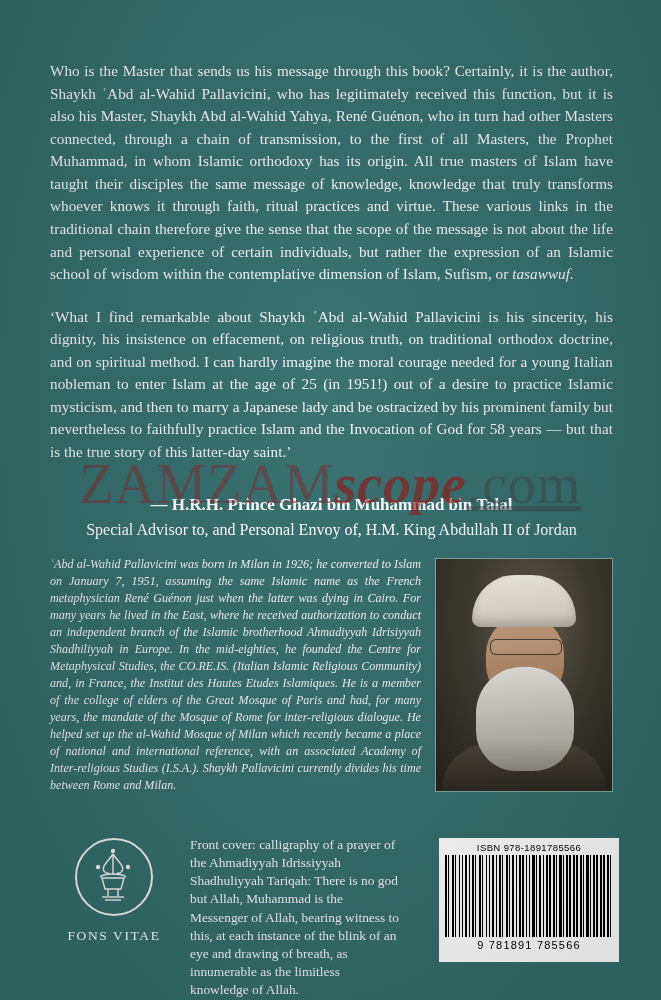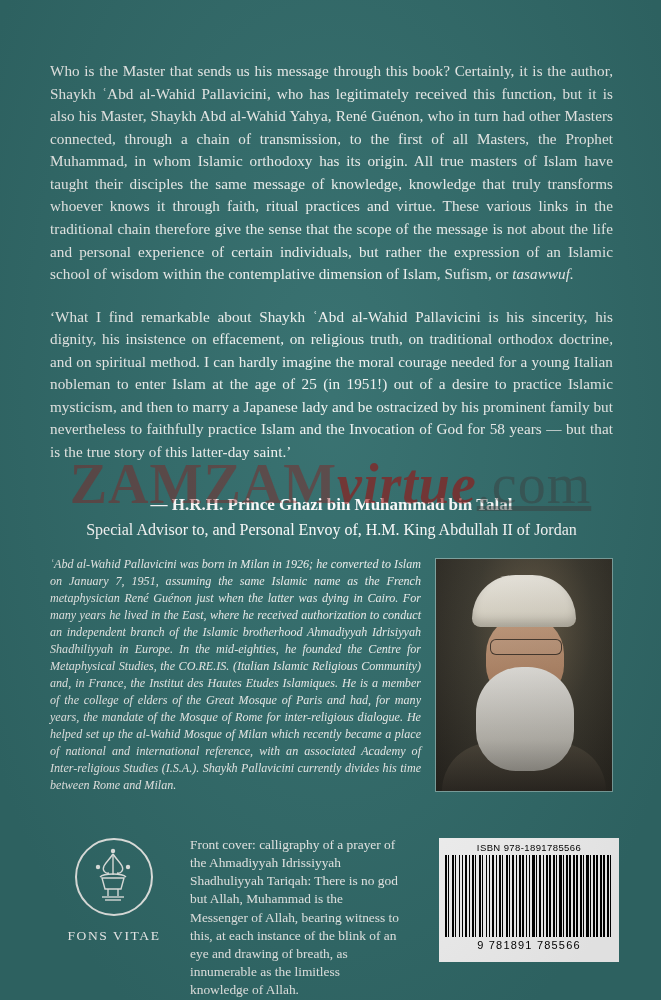--- a/index.html
+++ b/index.html
@@ -77,21 +77,21 @@
     text-align: center;
     font-family: "Liberation Serif", serif;
     font-size: 56px;
     letter-spacing: 1px;
     pointer-events: none;
     white-space: nowrap;
     z-index: 5;
   }
   .watermark .wm-zamzam {
     color: rgba(140, 26, 26, 0.42);
-    font-weight: bold;
+    font-weight: normal;
   }
   .watermark .wm-direct {
     color: rgba(150, 20, 20, 0.62);
     font-weight: bold;
     font-style: italic;
   }
   .watermark .wm-com {
     color: rgba(60, 60, 60, 0.45);
     font-weight: normal;
     text-decoration: underline;
@@ -258,21 +258,21 @@
 <body>
 
 <div class="page">
 
   <div class="body-text">
     <p><span>Who is the Master that sends us his message through this book? Certainly, it is the author, Shaykh ʿAbd al-Wahid Pallavicini, who has legitimately received this function, but it is also his Master, Shaykh Abd al-Wahid Yahya, René Guénon, who in turn had other Masters connected, through a chain of transmission, to the first of all Masters, the Prophet Muhammad, in whom Islamic orthodoxy has its origin. All true masters of Islam have taught their disciples the same message of knowledge, knowledge that truly transforms whoever knows it through faith, ritual practices and virtue. These various links in the traditional chain therefore give the sense that the scope of the message is not about the life and personal experience of certain individuals, but rather the expression of an Islamic school of wisdom within the contemplative dimension of Islam, Sufism, or </span><span class="italic">tasawwuf.</span></p>
     <p class="para-quote">‘What I find remarkable about Shaykh ʿAbd al-Wahid Pallavicini is his sincerity, his dignity, his insistence on effacement, on religious truth, on traditional orthodox doctrine, and on spiritual method. I can hardly imagine the moral courage needed for a young Italian nobleman to enter Islam at the age of 25 (in 1951!) out of a desire to practice Islamic mysticism, and then to marry a Japanese lady and be ostracized by his prominent family but nevertheless to faithfully practice Islam and the Invocation of God for 58 years — but that is the true story of this latter-day saint.’</p>
   </div>
 
   <div class="watermark">
-    <span class="wm-zamzam">ZAMZAM</span><span class="wm-direct">virtue</span><span class="wm-com">.com</span>
+    <span class="wm-zamzam">ZAMZAM</span><span class="wm-direct">scope</span><span class="wm-com">.com</span>
   </div>
 
   <div class="attribution">
     <div class="line1">— H.R.H. Prince Ghazi bin Muhammad bin Talal</div>
     <div class="line2">Special Advisor to, and Personal Envoy of, H.M. King Abdullah II of Jordan</div>
   </div>
 
   <div class="bio-wrap">
     <div class="author-photo">
       <div class="photo-bg"></div>

